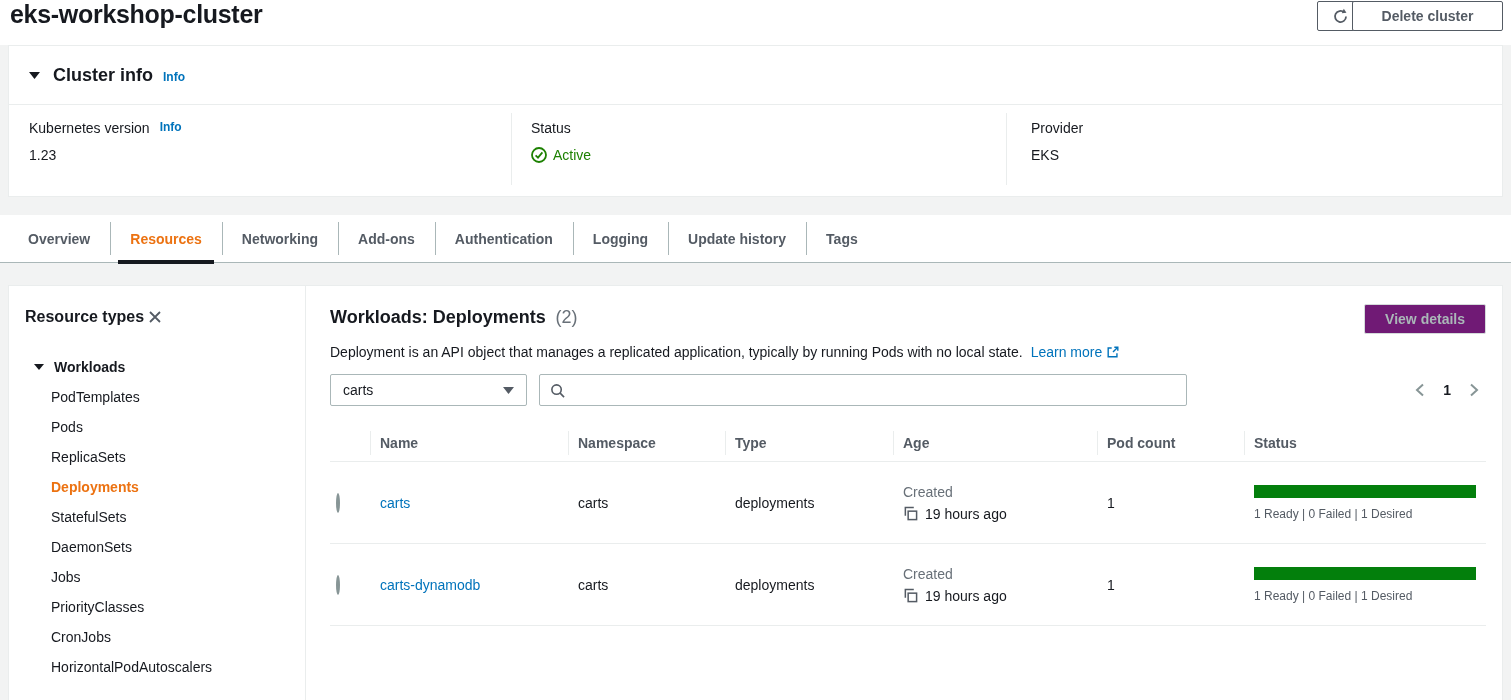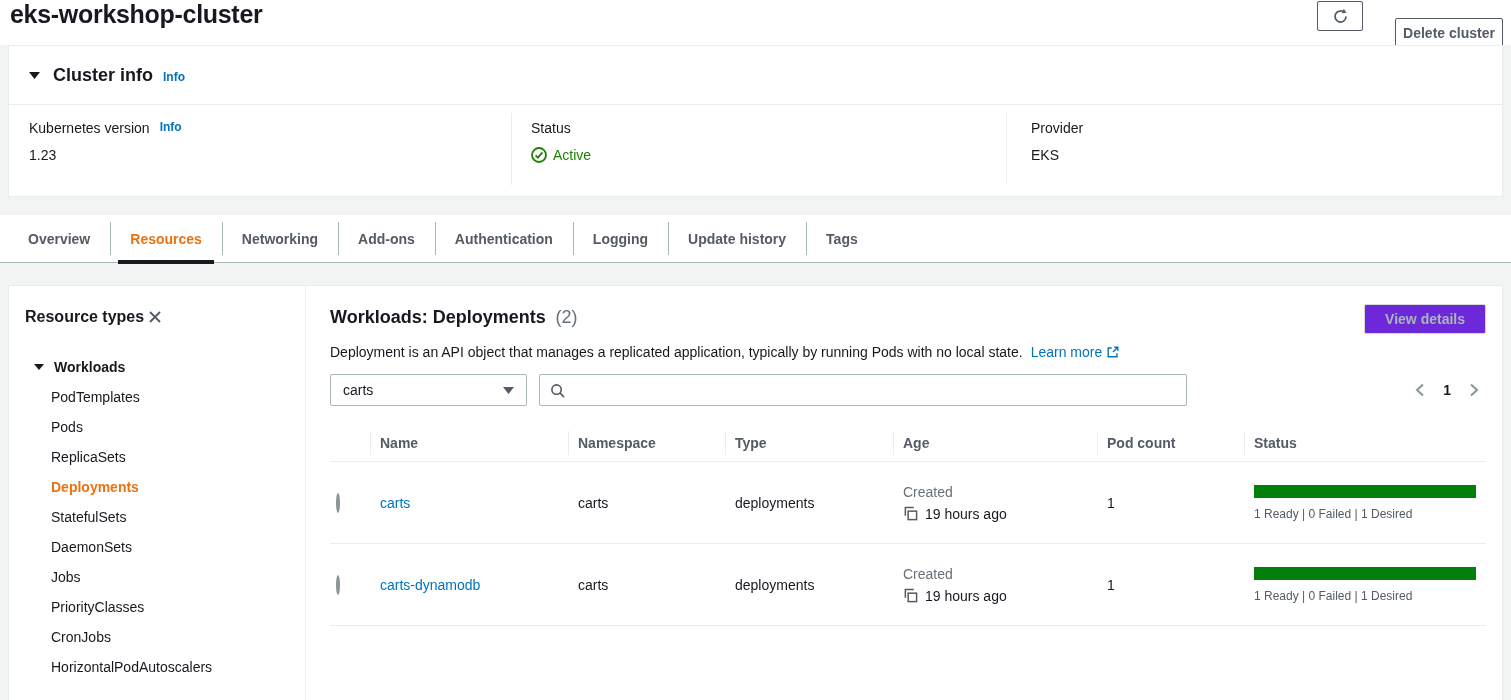--- a/index.html
+++ b/index.html
@@ -8,21 +8,21 @@
     font-family:"Liberation Sans","DejaVu Sans",sans-serif;
     background:#f2f3f3; color:#16191f; position:relative; font-size:14px;
   }
 
   
   .header-band { position:absolute; top:0; left:0; right:0; height:45px; background:#fff; }
   .page-title { position:absolute; left:10px; top:0; font-size:25px; font-weight:700; color:#16191f; letter-spacing:-0.3px; }
   .btn { background:#fff; border:1px solid #545b64; border-radius:2px; color:#545b64;
          font-weight:700; font-size:14px; display:flex; align-items:center; justify-content:center; cursor:pointer; }
   .refresh-btn { position:absolute; top:1px; right:148px; width:46px; height:30px; }
-  .delete-btn  { position:absolute; top:18px; right:8px;  width:108px; height:30px; }
+  .delete-btn  { position:absolute; top:1px; right:8px;  width:151px; height:30px; }
 
   
   .cluster-card { position:absolute; top:45px; left:8px; width:1495px; height:152px;
                   background:#fff; border:1px solid #eaeded; }
   .cluster-card-header { height:59px; border-bottom:1px solid #eaeded; display:flex; align-items:center; padding-left:20px; }
   .caret-down { width:11px; height:7px; display:inline-block; }
   .cluster-card-title { font-size:18px; font-weight:700; margin-left:13px; }
   .info-link { color:#0073bb; font-size:12px; font-weight:700; margin-left:10px; cursor:pointer; position:relative; top:2px; }
   .cluster-card-body { position:relative; height:90px; }
   .ci-col { position:absolute; top:15px; }
@@ -55,21 +55,21 @@
   .tree-group { display:flex; align-items:center; height:30px; padding-left:9px; font-weight:700; font-size:14px; cursor:pointer; }
   .tree-group .caret-down { margin-right:9px; }
   .tree-item { height:30px; display:flex; align-items:center; padding-left:26px; font-size:14px; color:#16191f; cursor:pointer; }
   .tree-item.active { color:#ec7211; font-weight:700; }
 
   
   .main { flex:1; padding:18px 16px 0 24px; }
   .main-header { display:flex; justify-content:space-between; align-items:flex-start; }
   .main-title { font-size:18px; font-weight:700; line-height:26px; }
   .main-count { color:#687078; font-weight:400; margin-left:6px; }
-  .view-details-btn { height:30px; padding:0 20px; background:#6d28d9; border:1px solid #d5dbdb; border-radius:2px;
+  .view-details-btn { height:30px; padding:0 20px; background:#701a75; border:1px solid #d5dbdb; border-radius:2px;
                       color:#aab7b8; font-size:14px; font-weight:700; cursor:default; }
   .desc-row { margin-top:10px; font-size:14px; color:#16191f; display:flex; align-items:center; flex-wrap:nowrap; }
   .learn-more { color:#0073bb; margin-left:8px; cursor:pointer; display:inline-flex; align-items:center; gap:4px; }
 
   .filter-row { margin-top:14px; display:flex; align-items:center; }
   .select-box { width:197px; height:32px; border:1px solid #aab7b8; border-radius:2px; background:#fff;
                 display:flex; align-items:center; justify-content:space-between; padding:0 12px; cursor:pointer; }
   .search-box { margin-left:12px; width:648px; height:32px; border:1px solid #aab7b8; border-radius:2px; background:#fff;
                 display:flex; align-items:center; padding:0 10px; gap:8px; }
   .search-box input { border:none; outline:none; flex:1; font-size:14px; font-family:inherit; color:#16191f; background:transparent; }

